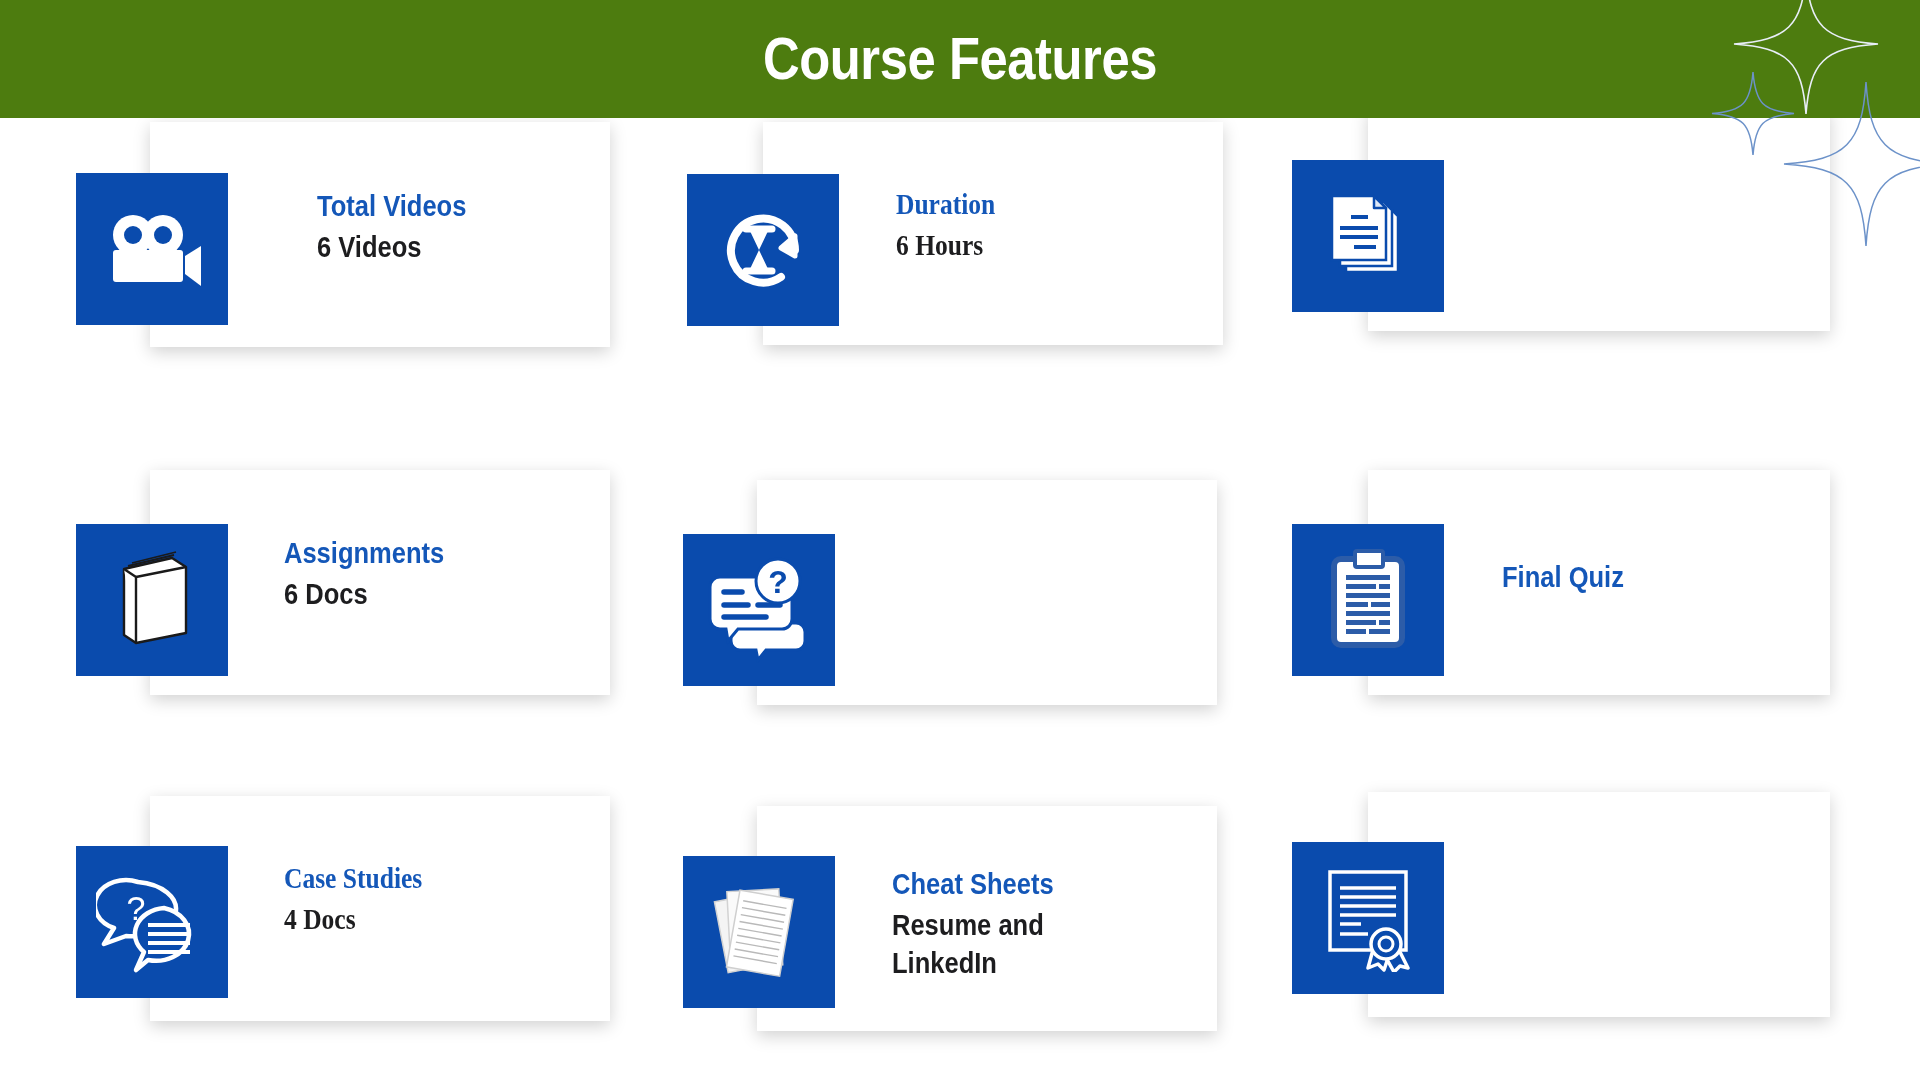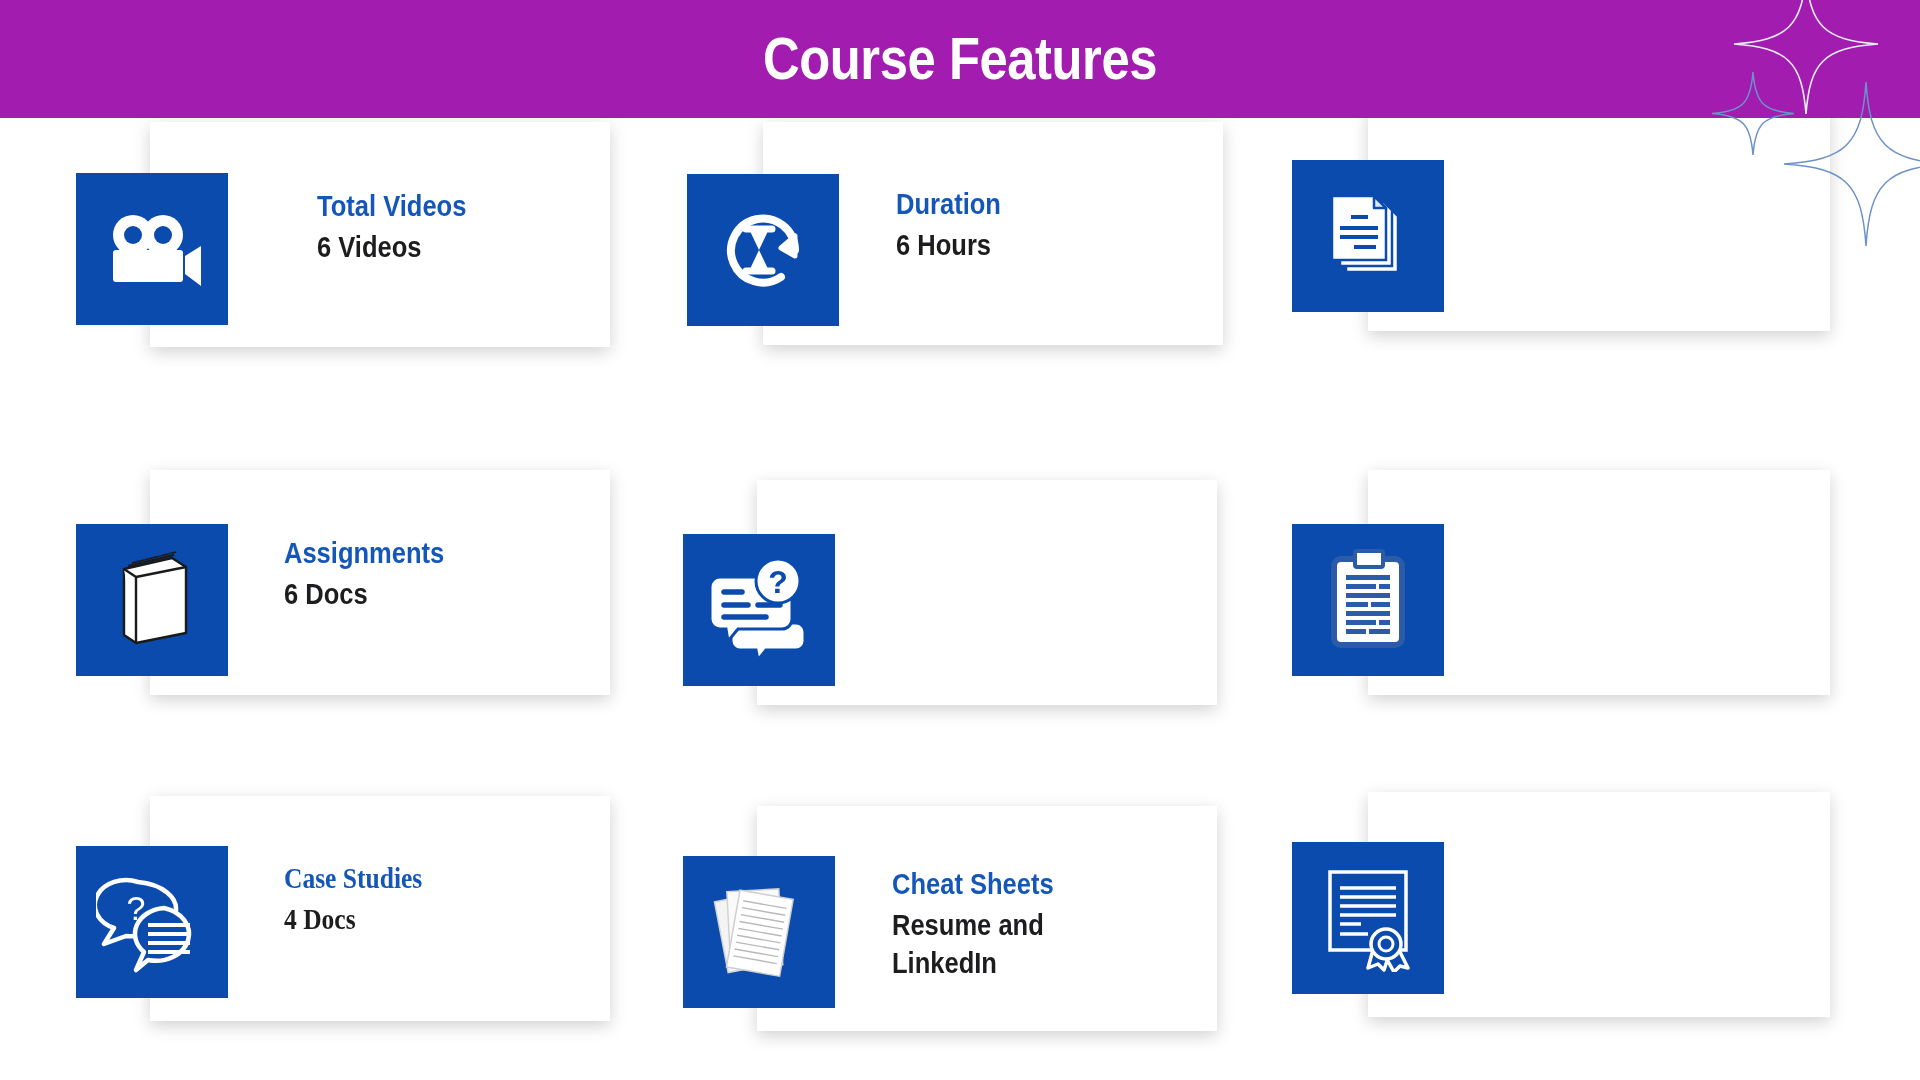--- a/index.html
+++ b/index.html
@@ -20,21 +20,21 @@
     overflow: hidden;
   }
 
   
   .header {
     position: absolute;
     left: 0;
     top: 0;
     width: 1920px;
     height: 118px;
-    background: #a21caf;
+    background: #4d7c0f;
     z-index: 5;
   }
   .header-title {
     position: absolute;
     left: 0;
     top: 0;
     width: 1920px;
     height: 118px;
     display: flex;
     align-items: center;
@@ -117,21 +117,21 @@
   
   .c0 { left: 150px;  top: 4px;   width: 460px; height: 225px; }
   .c1 { left: 763px;  top: 4px;   width: 460px; height: 223px; }
   .c2 { left: 1368px; top: -10px; width: 462px; height: 223px; }
 
   .i0 { left: 76px;   top: 55px;  }
   .i1 { left: 687px;  top: 56px;  }
   .i2 { left: 1292px; top: 42px;  }
 
   .t0 { left: 284px;  top: 68px;  width: 320px; margin-left: 33px; }
-  .t1 { left: 896px;  top: 66px;  width: 320px; }
+  .t1 { left: 896px;  top: 66px;  width: 320px; font-family: Liberation Serif, serif; }
   .t2 { left: 1502px; top: 52px;  width: 330px; }
 
   
   .c3 { left: 150px;  top: 352px; width: 460px; height: 225px; }
   .c4 { left: 757px;  top: 362px; width: 460px; height: 225px; }
   .c5 { left: 1368px; top: 352px; width: 462px; height: 225px; }
 
   .i3 { left: 76px;   top: 406px; }
   .i4 { left: 683px;  top: 416px; }
   .i5 { left: 1292px; top: 406px; }
@@ -279,20 +279,24 @@
           <rect x="26" y="55" width="22" height="5"></rect>
           <rect x="51" y="55" width="19" height="5"></rect>
           <rect x="26" y="64" width="44" height="5"></rect>
           <rect x="26" y="73" width="30" height="5"></rect>
           <rect x="59" y="73" width="11" height="5"></rect>
           <rect x="26" y="82" width="20" height="5"></rect>
           <rect x="49" y="82" width="21" height="5"></rect>
         </g>
       </svg>
     </div>
+    <div class="card-text t5">
+      <div class="card-title">Final Quiz</div>
+
+    </div>
 
     <div class="card c6"></div>
     <div class="icon-box i6">
       <svg width="112" height="104" viewBox="0 0 112 104">
 
         <path d="M42 12 A30 24 0 1 0 18 58 L8 74 L30 66 A42 26 0 0 0 42 12 Z" fill="none" stroke="#ffffff" stroke-width="4.5" stroke-linejoin="round"></path>
         <text x="40" y="50" text-anchor="middle" font-family="Liberation Sans, sans-serif" font-size="34" font-weight="400" fill="#ffffff">?</text>
 
         <path d="M68 38 A32 26 0 1 1 52 90 L40 100 L48 82 A32 26 0 0 1 68 38 Z" fill="#0a4bad" stroke="#ffffff" stroke-width="4.5" stroke-linejoin="round"></path>
         <g stroke="#ffffff" stroke-width="4">

